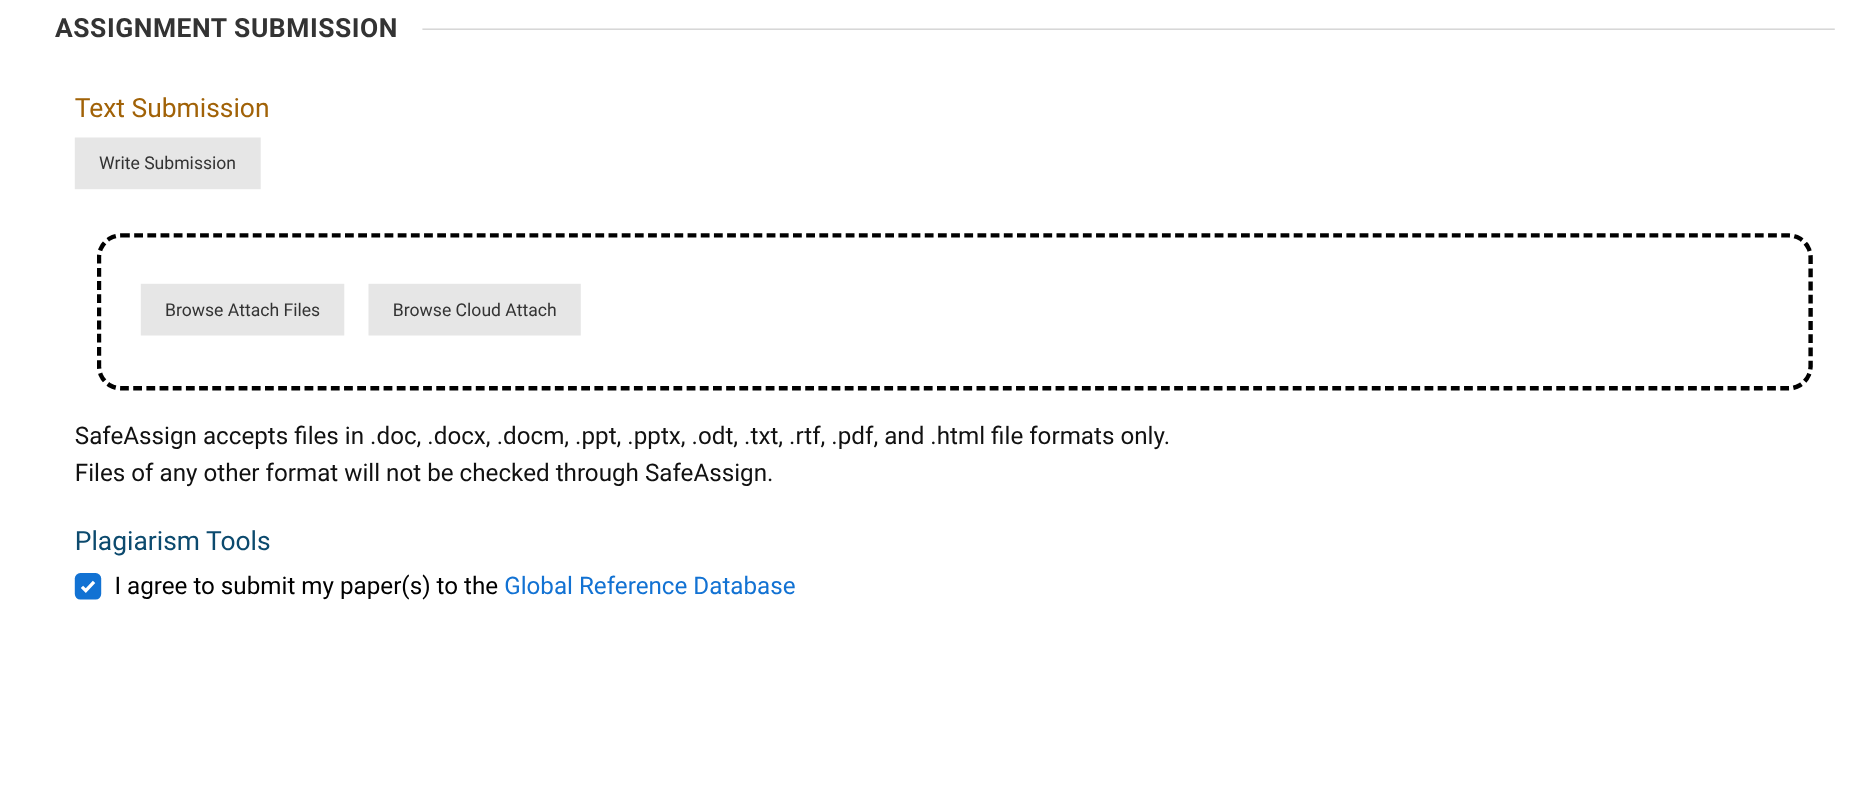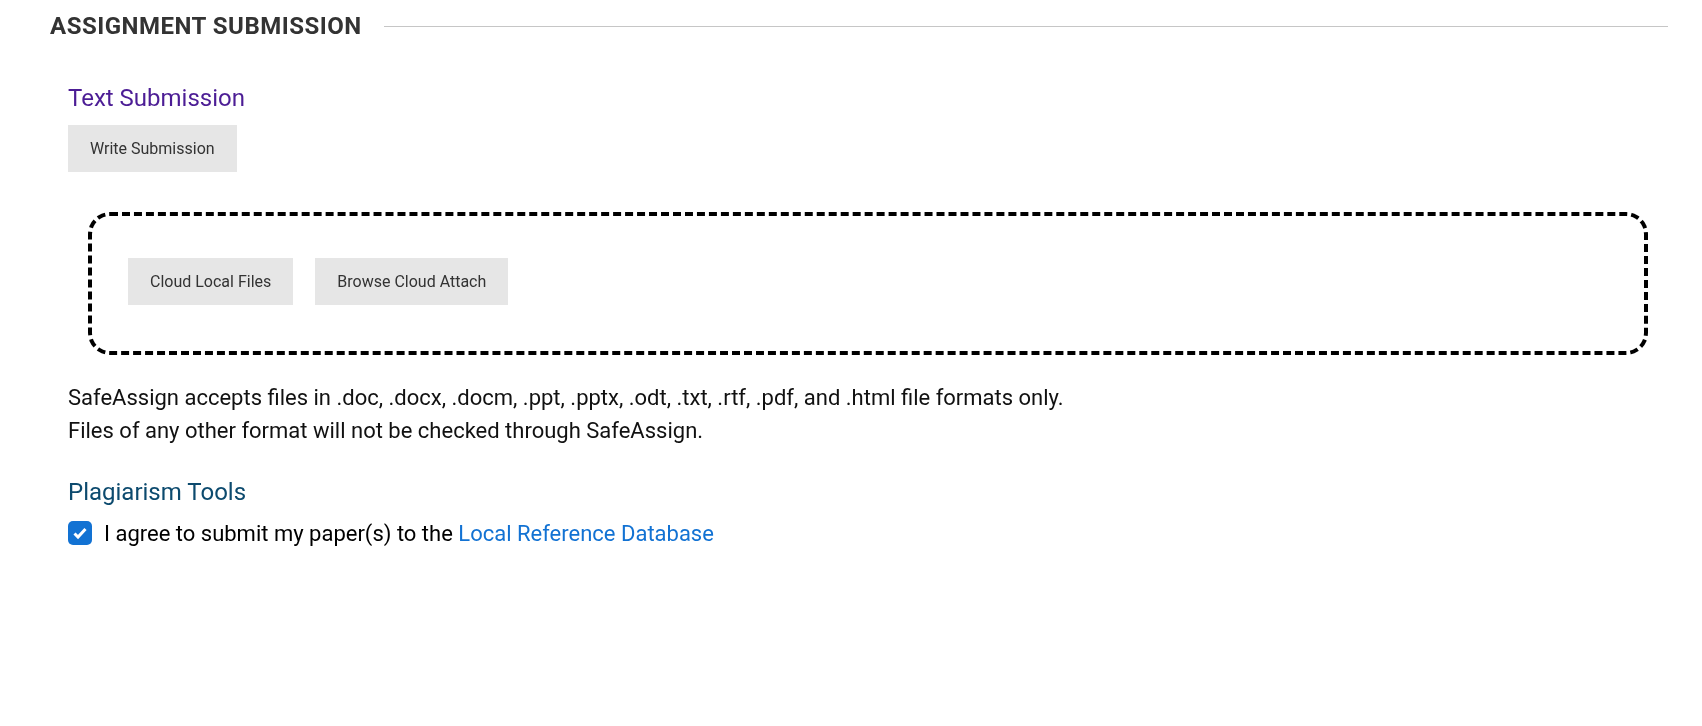--- a/index.html
+++ b/index.html
@@ -30,21 +30,21 @@
   .section-header .rule {
     flex: 1;
     height: 1px;
     background: #c6c6c6;
   }
   .content {
     padding-left: 18px;
   }
   .field-label {
     font-size: 24px;
-    color: #4c1d95;
+    color: #a16207;
     margin-bottom: 10px;
   }
   .btn {
     display: inline-block;
     background: #E6E6E6;
     color: #333;
     border: none;
     font-size: 16px;
     padding: 14px 22px;
     cursor: pointer;
@@ -116,35 +116,35 @@
 
   <div class="content">
 
     <div class="write-block">
       <div class="field-label">Text Submission</div>
       <button class="btn">Write Submission</button>
     </div>
 
     <div class="dropzone">
       <div class="btn-row">
-        <button class="btn">Cloud Local Files</button>
+        <button class="btn">Browse Attach Files</button>
         <button class="btn">Browse Cloud Attach</button>
       </div>
     </div>
 
     <p class="note">SafeAssign accepts files in .doc, .docx, .docm, .ppt, .pptx, .odt, .txt, .rtf, .pdf, and .html file formats only.</p>
     <p class="note">Files of any other format will not be checked through SafeAssign.</p>
 
     <div class="plag-label">Plagiarism Tools</div>
 
     <div class="agree-row">
       <span class="checkbox-wrap">
         <svg viewBox="0 0 16 16">
             <polyline points="2.5 8.5 6 12 13.5 4"></polyline>
           </svg>
       </span>
       <span>
-        <span>I agree to submit my paper(s) to the </span><a class="link">Local Reference Database</a>
+        <span>I agree to submit my paper(s) to the </span><a class="link">Global Reference Database</a>
       </span>
     </div>
 
   </div>
 </div>
 
 </body></html>

